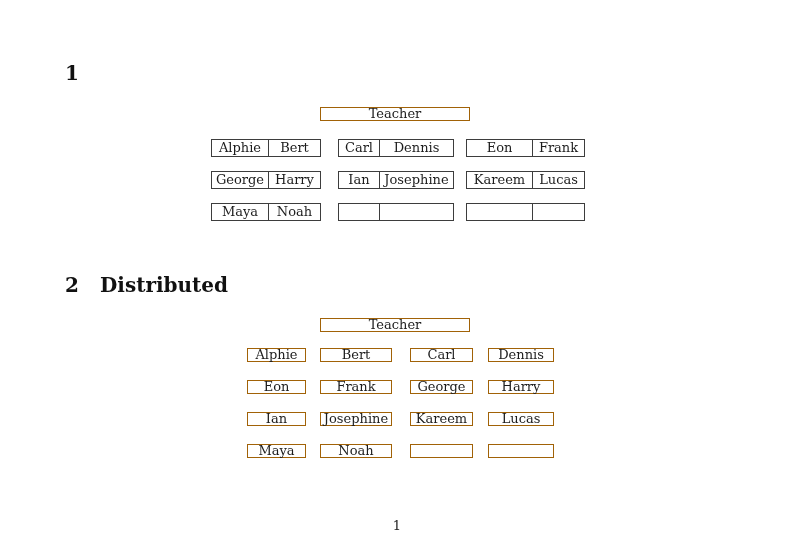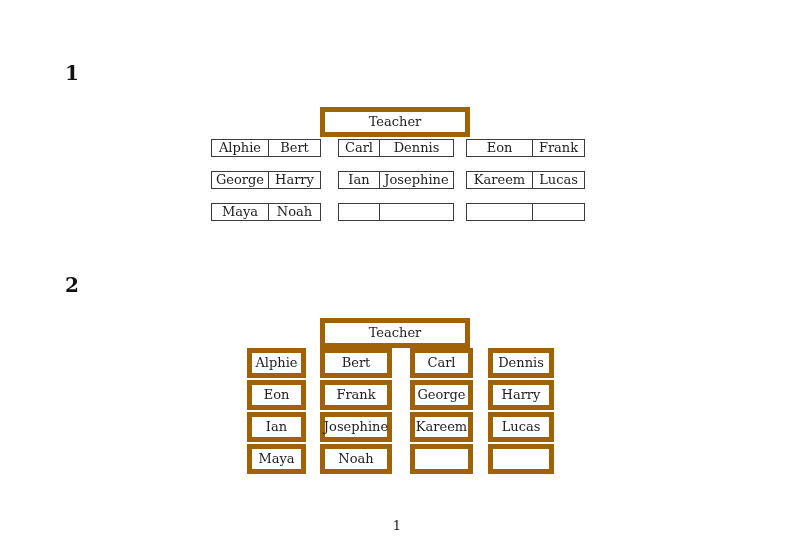--- a/index.html
+++ b/index.html
@@ -16,22 +16,22 @@
     display:flex; align-items:baseline;
     font-weight:bold; font-size:20px; line-height:23px;
     color:#111;
   }
   .heading .sec-num { width:35px; }
   #heading-1 { top:62px; }
   #heading-2 { top:274px; }
 
   .box {
     position:absolute;
-    height:30px; box-sizing:border-box;
-    border:5px solid #a16207;
+    height:14px; box-sizing:border-box;
+    border:1px solid #a16207;
     display:flex; align-items:center; justify-content:center;
     font-size:13px; line-height:16px;
     background:#ffffff;
   }
   .teacher { left:320px; width:150px; }
   #teacher-1 { top:107px; }
   #teacher-2 { top:318px; }
 
   
   .desk {
@@ -110,20 +110,21 @@
     <div class="seat s1"></div>
     <div class="seat s2"></div>
   </div>
   <div class="desk c3 r3">
     <div class="seat s1"></div>
     <div class="seat s2"></div>
   </div>
 
   <h2 class="heading" id="heading-2">
     <span class="sec-num">2</span>
+    <span class="sec-title">Distributed</span>
   </h2>
 
   <div class="box teacher" id="teacher-2">Teacher</div>
 
   <div class="box d1 q1">Alphie</div>
   <div class="box d2 q1">Bert</div>
   <div class="box d3 q1">Carl</div>
   <div class="box d4 q1">Dennis</div>
 
   <div class="box d1 q2">Eon</div>

